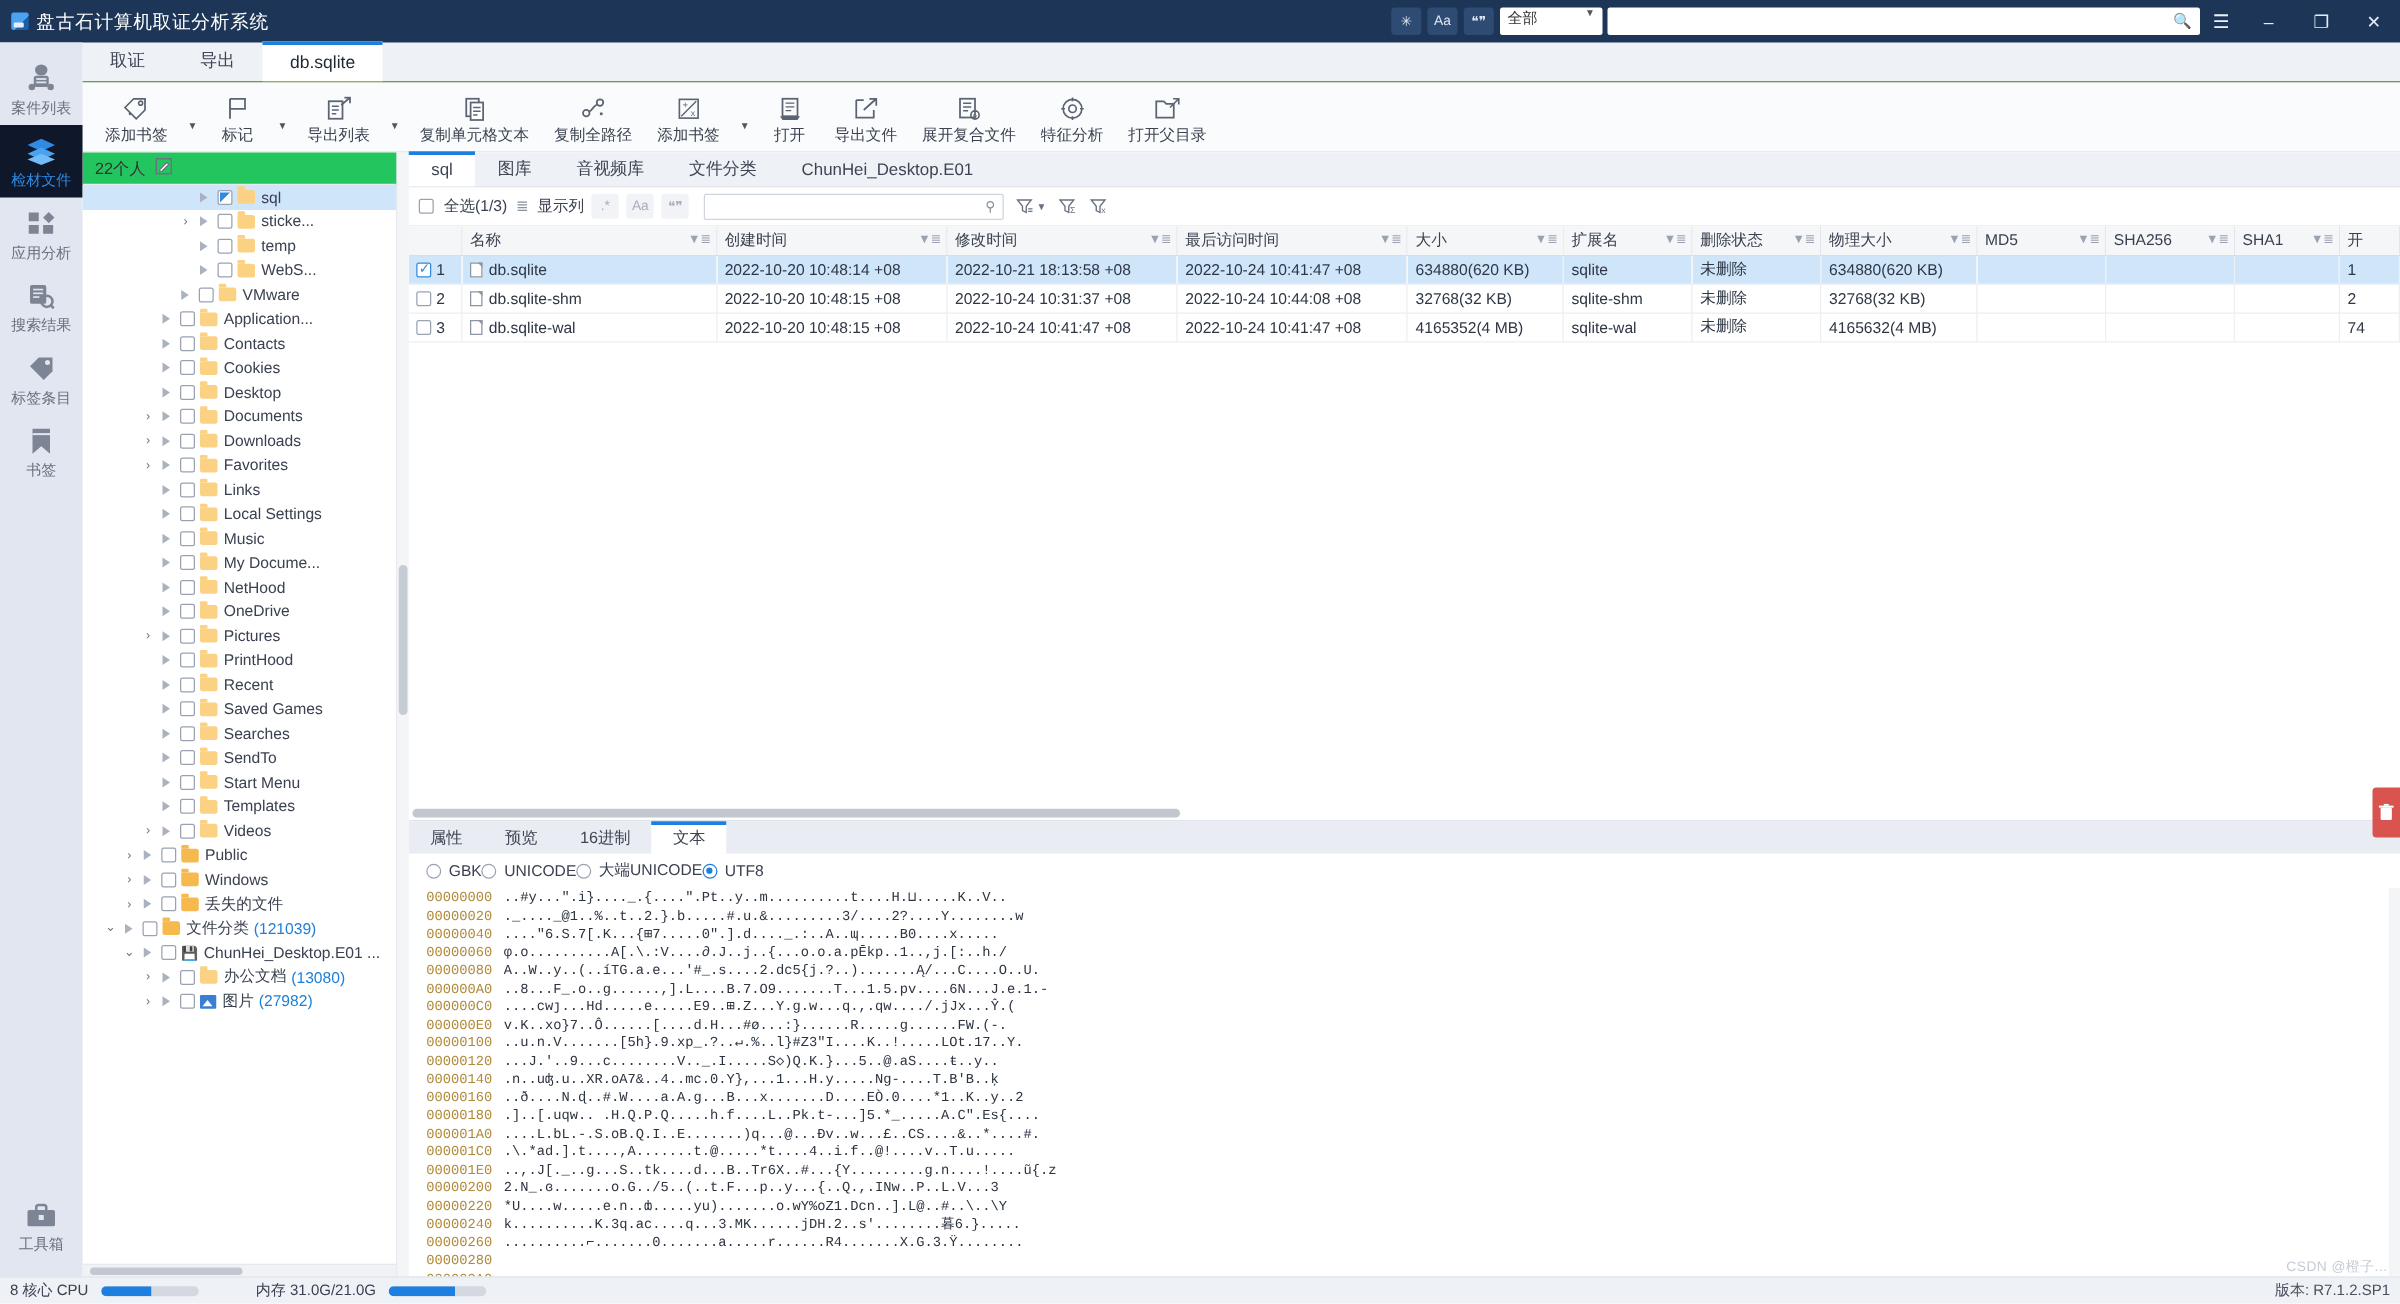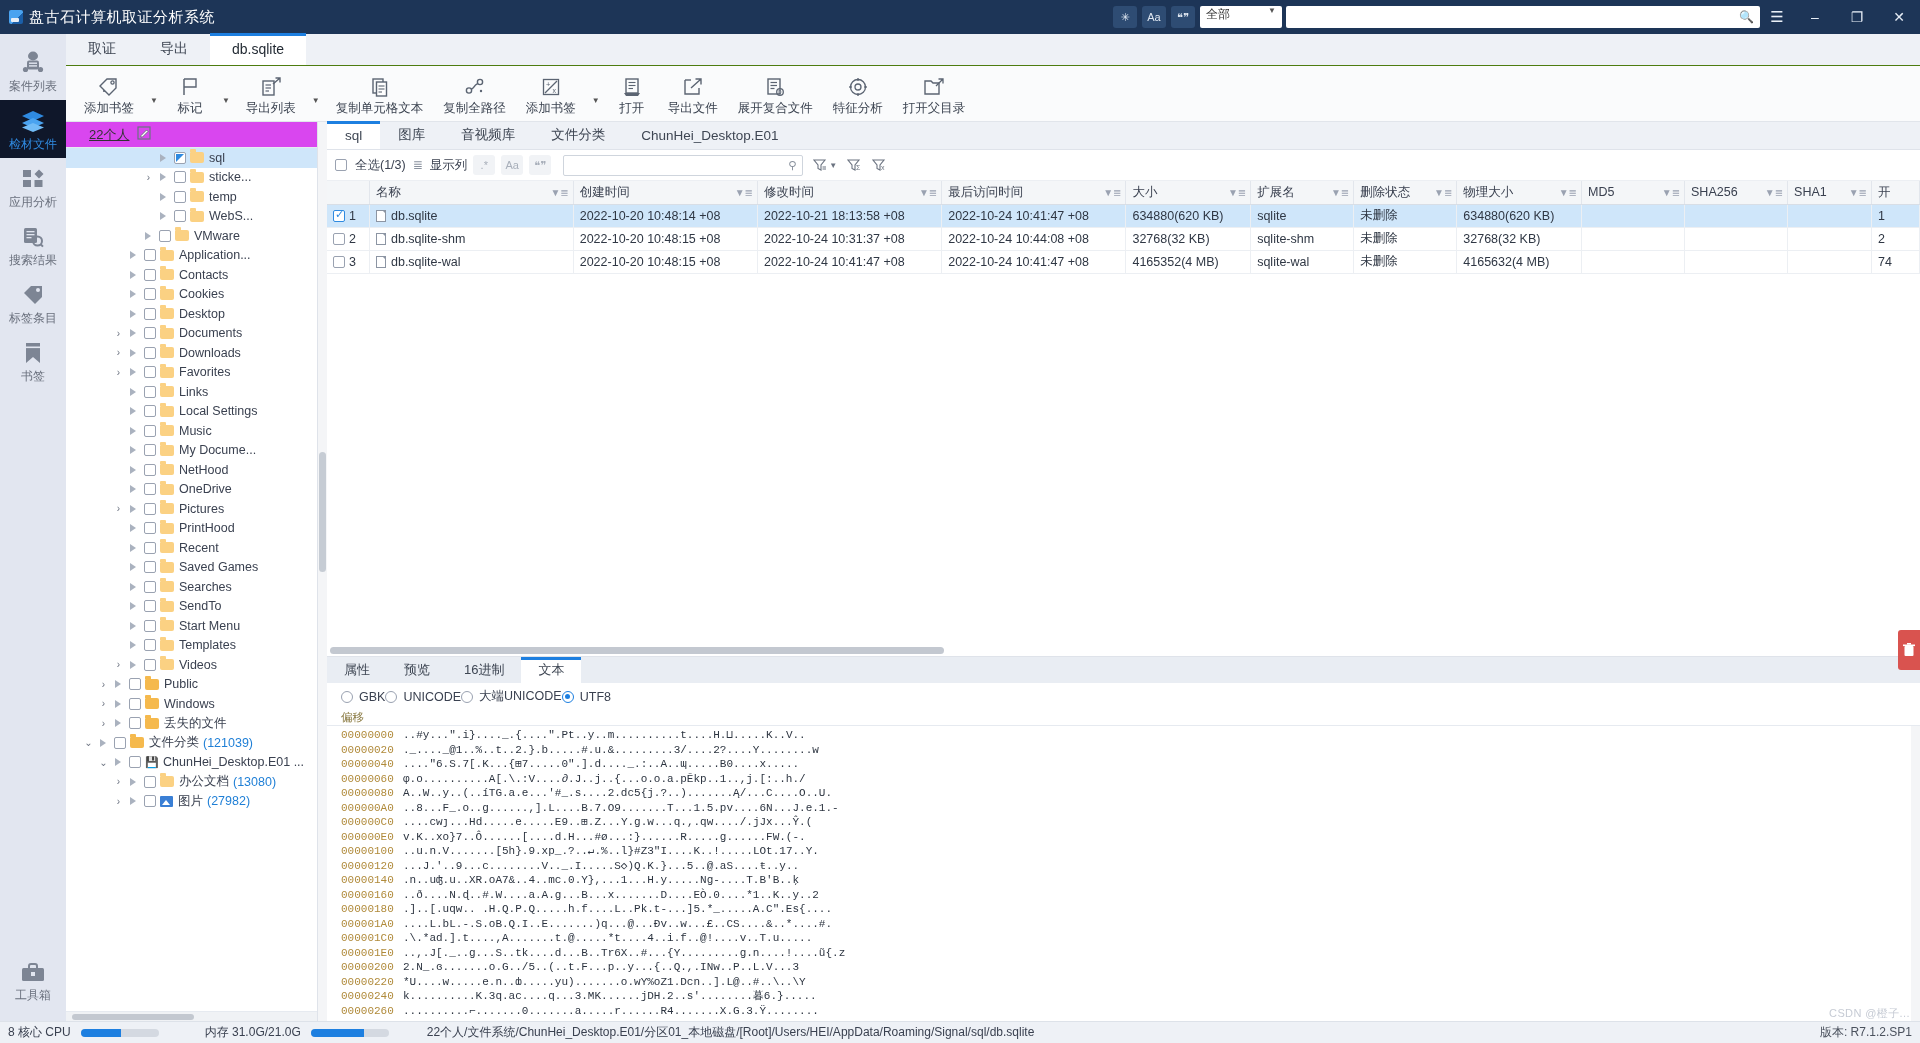--- a/index.html
+++ b/index.html
@@ -101,22 +101,22 @@
 
   
   .content { flex: 1; display: flex; min-height: 0; }
 
   
   .treepane {
     width: 252px; flex: 0 0 252px; background: #fff; display: flex; flex-direction: column;
     border-right: 1px solid #dfe3ea; min-height: 0;
   }
   .tree-head {
-    height: 26px; flex: 0 0 26px; display: flex; align-items: center; padding-left: 23px;
-    font-size: 13px; color: #333; background: #d946ef; border-bottom: 1px solid #e6eaf0; text-decoration: underline;
+    height: 26px; flex: 0 0 26px; display: flex; align-items: center; padding-left: 10px;
+    font-size: 13px; color: #333; background: #22c55e; border-bottom: 1px solid #e6eaf0;
   }
   .tree-head .edit-ico { margin-left: 8px; cursor: pointer; color: #6b7380; }
   .tree-scroll { flex: 1; overflow: hidden; position: relative; }
   .tnode {
     height: 19.5px; display: flex; align-items: center; white-space: nowrap;
     font-size: 12.5px; color: #3a4150; cursor: pointer;
   }
   .tnode.sel { background: #cfe6fa; }
   .tw { width: 15px; flex: 0 0 15px; text-align: center; font-size: 10px; color: #6d7482; }
   .tarrow { width: 14px; flex: 0 0 14px; display: flex; align-items: center; justify-content: center; }
@@ -1154,23 +1154,20 @@
                 </label>
                 <label class="radio">
                   <span class="dot"></span>
                   <span>大端UNICODE</span>
                 </label>
                 <label class="radio on">
                   <span class="dot"></span>
                   <span>UTF8</span>
                 </label>
               </div>
-            <div class="hexhead">
-              <span class="offcol">偏移</span>
-            </div>
             <div class="hexbody">
               <div class="offsets" id="offsets" style="white-space: pre;">00000000
 00000020
 00000040
 00000060
 00000080
 000000A0
 000000C0
 000000E0
 00000100
@@ -1242,18 +1239,17 @@
 
   <div class="status">
     <span>8 核心 CPU</span>
     <span class="pbar">
         <i id="cpubar" style="width: 52%;"></i>
       </span>
     <span style="margin-left:36px">内存 31.0G/21.0G</span>
     <span class="pbar">
         <i id="membar" style="width: 68%;"></i>
       </span>
-    <span class="path">22个人/文件系统/ChunHei_Desktop.E01/分区01_本地磁盘/[Root]/Users/HEI/AppData/Roaming/Signal/sql/db.sqlite</span>
     <span class="ver">版本: R7.1.2.SP1</span>
   </div>
 
   <div class="wm">CSDN @橙子...</div>
 </div>
 
 </body></html>

